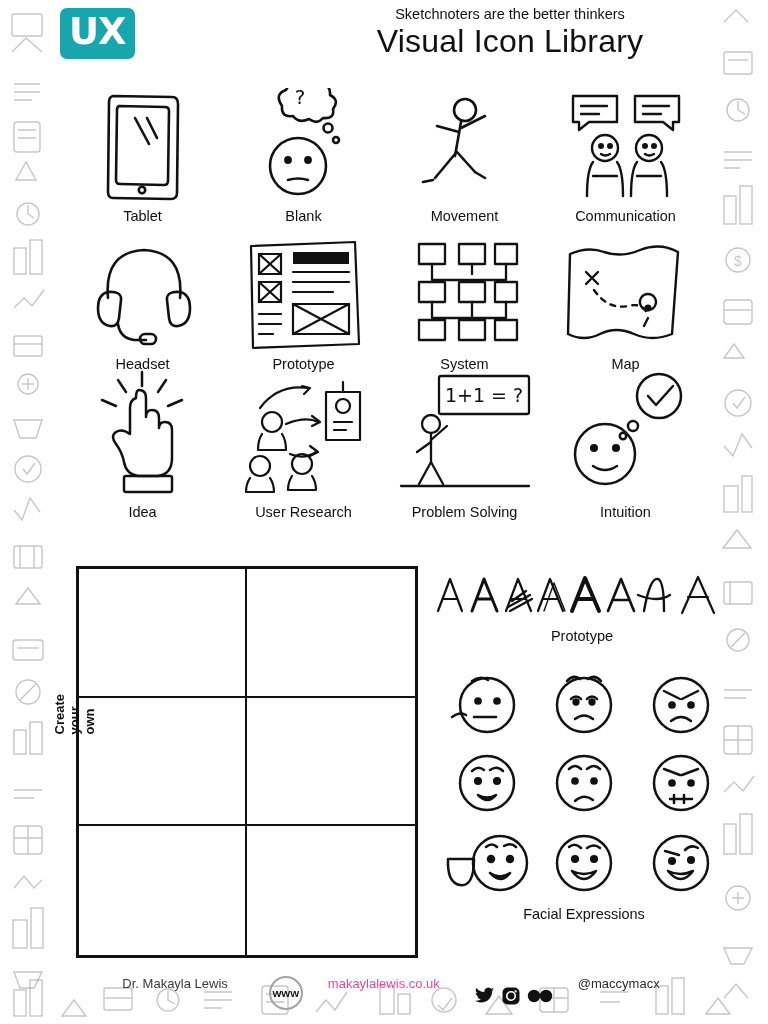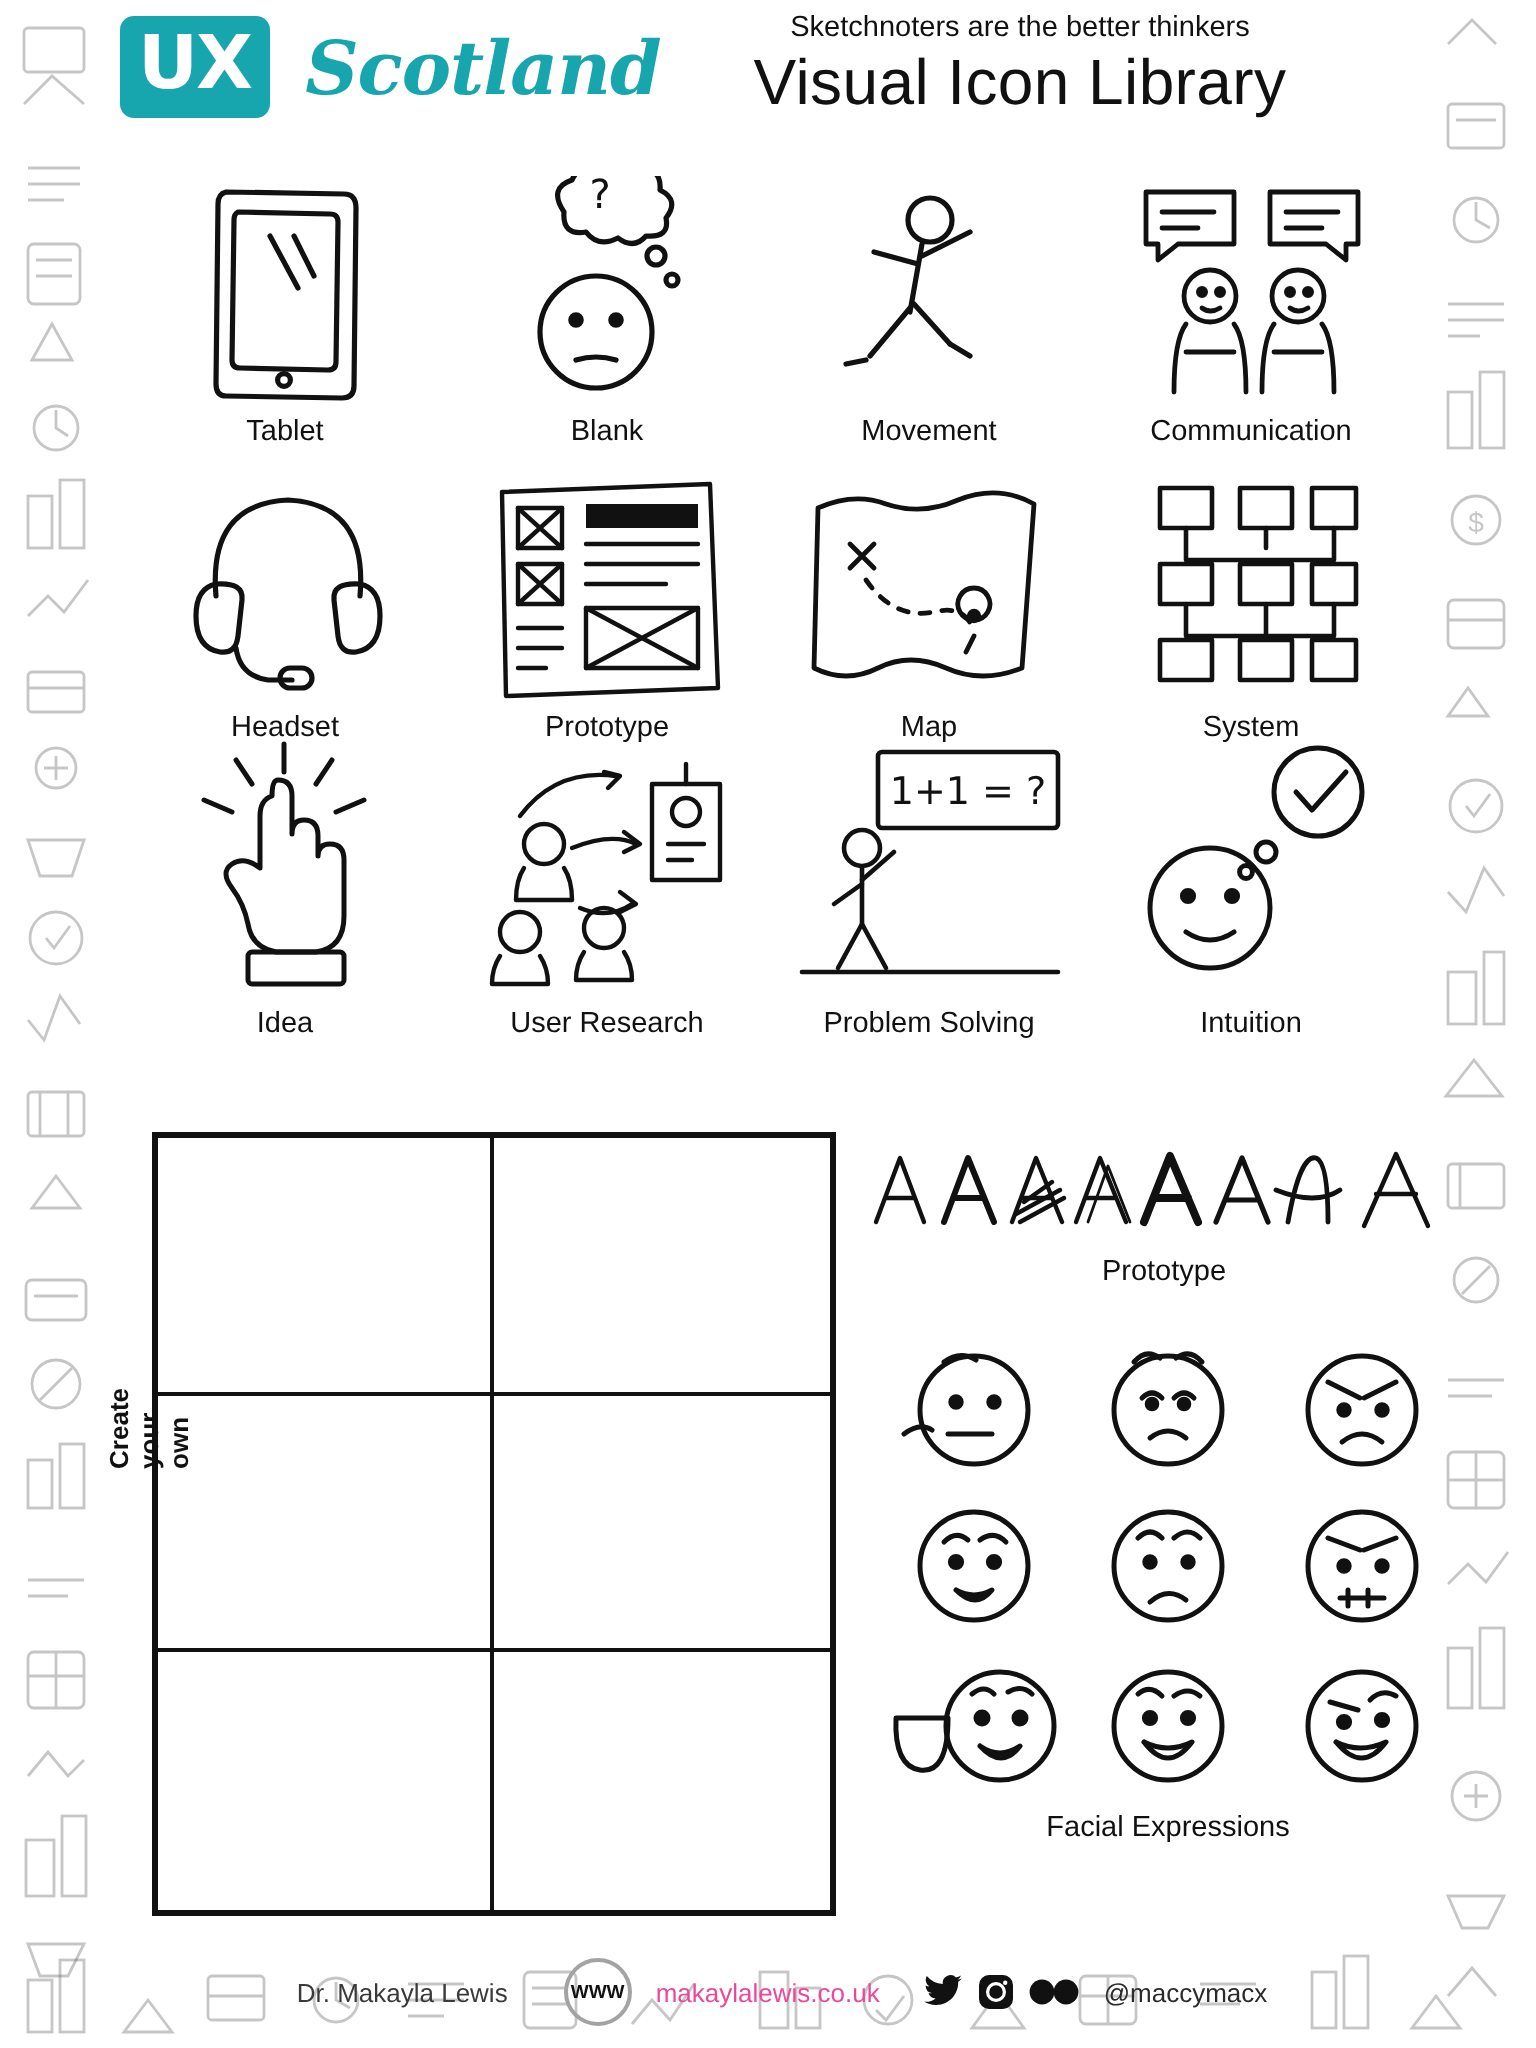--- a/index.html
+++ b/index.html
@@ -197,23 +197,22 @@
   }
 
   
   .footer {
     position: absolute;
     left: 14px;
     right: 0;
     bottom: 8px;
     height: 40px;
     display: flex;
-    align-items: center;
     justify-content: center;
-    gap: 12px;
+    gap: 25px;
     font-size: 13px;
     color: #3a3a3a;
   }
   .footer .author { margin-right: 16px; }
   .www-circle {
     width: 30px;
     height: 30px;
     border: 2px solid #a3a3a3;
     border-radius: 50%;
     display: flex;
@@ -341,21 +340,20 @@
       <path d="M600 20h28 M600 30h20"></path>
       <rect x="656" y="14" width="12" height="28"></rect>
         <rect x="672" y="6" width="12" height="36"></rect>
       <path d="M706 42 l12 -16 l12 16 z"></path>
     </svg>
   </div>
 
   <div class="header">
     <div class="logo">
       <span class="logo-badge">UX</span>
-      <span class="logo-word">Scotland</span>
     </div>
     <div class="title-block">
       <div class="kicker">Sketchnoters are the better thinkers</div>
       <div class="main-title">Visual Icon Library</div>
     </div>
   </div>
 
   <div class="icon-grid">
 
     <div class="icon-row">
@@ -455,49 +453,49 @@
             <path d="M52 36 h56 M52 46 h56 M52 56 h40"></path>
             <rect x="52" y="68" width="56" height="30"></rect>
               <path d="M52 68 l56 30 M108 68 l-56 30"></path>
           </svg>
         </div>
         <div class="icon-label">Prototype</div>
       </div>
 
       <div class="icon-cell">
         <div class="icon-art">
-          <svg width="132" height="116" viewBox="0 0 132 116" fill="none" stroke="#111" stroke-width="2.4" stroke-linecap="round" stroke-linejoin="round">
-            <path d="M10 18 q18 -8 34 -2 q18 6 36 -2 q20 -8 38 2 l-6 82 q-20 8 -38 0 q-18 -8 -34 0 q-16 8 -32 0 z"></path>
-            <path d="M26 36 l12 12 M38 36 l-12 12"></path>
-            <path d="M34 54 q14 20 34 16 q16 -4 20 10" stroke-dasharray="5 6"></path>
-            <path d="M88 74 a8 8 0 1 0 -0.1 0 z"></path>
-            <path d="M88 82 l-4 8"></path>
-            <circle cx="88" cy="72" r="2.4" fill="#111"></circle>
-          </svg>
-        </div>
-        <div class="icon-label">Map</div>
-      </div>
-
-      <div class="icon-cell">
-        <div class="icon-art">
           <svg width="116" height="116" viewBox="0 0 116 116" fill="none" stroke="#111" stroke-width="2.3" stroke-linecap="round" stroke-linejoin="round">
             <rect x="12" y="8" width="26" height="20"></rect>
             <rect x="52" y="8" width="26" height="20"></rect>
             <rect x="88" y="8" width="22" height="20"></rect>
             <path d="M25 28 v16 M65 28 v10 M99 28 v10 M25 44 h74 v-6"></path>
             <rect x="12" y="46" width="26" height="20"></rect>
             <rect x="52" y="46" width="26" height="20"></rect>
             <rect x="88" y="46" width="22" height="20"></rect>
             <path d="M25 66 v16 M65 66 v16 M99 66 v16 M25 82 h74"></path>
             <rect x="12" y="84" width="26" height="20"></rect>
             <rect x="52" y="84" width="26" height="20"></rect>
             <rect x="88" y="84" width="22" height="20"></rect>
           </svg>
         </div>
         <div class="icon-label">System</div>
+      </div>
+
+      <div class="icon-cell">
+        <div class="icon-art">
+          <svg width="132" height="116" viewBox="0 0 132 116" fill="none" stroke="#111" stroke-width="2.4" stroke-linecap="round" stroke-linejoin="round">
+            <path d="M10 18 q18 -8 34 -2 q18 6 36 -2 q20 -8 38 2 l-6 82 q-20 8 -38 0 q-18 -8 -34 0 q-16 8 -32 0 z"></path>
+            <path d="M26 36 l12 12 M38 36 l-12 12"></path>
+            <path d="M34 54 q14 20 34 16 q16 -4 20 10" stroke-dasharray="5 6"></path>
+            <path d="M88 74 a8 8 0 1 0 -0.1 0 z"></path>
+            <path d="M88 82 l-4 8"></path>
+            <circle cx="88" cy="72" r="2.4" fill="#111"></circle>
+          </svg>
+        </div>
+        <div class="icon-label">Map</div>
       </div>
     </div>
 
     <div class="icon-row">
 
       <div class="icon-cell">
         <div class="icon-art">
           <svg width="110" height="132" viewBox="0 0 110 132" fill="none" stroke="#111" stroke-width="2.5" stroke-linecap="round" stroke-linejoin="round">
             <path d="M54 4 v14 M30 12 l8 12 M78 12 l-8 12 M14 32 l14 6 M94 32 l-14 6"></path>
             <path d="M48 30 q-6 2 -6 10 l0 26 q-8 -6 -14 -2 q-6 4 0 12 q6 8 8 18 q2 12 14 14 l20 0 q14 -2 14 -18 l0 -28 q0 -8 -7 -8 q-6 0 -6 6 l0 -10 q0 -8 -7 -8 q-6 0 -6 7 l0 -19 q0 -8 -7 -8 q-3 0 -3 8 z"></path>

